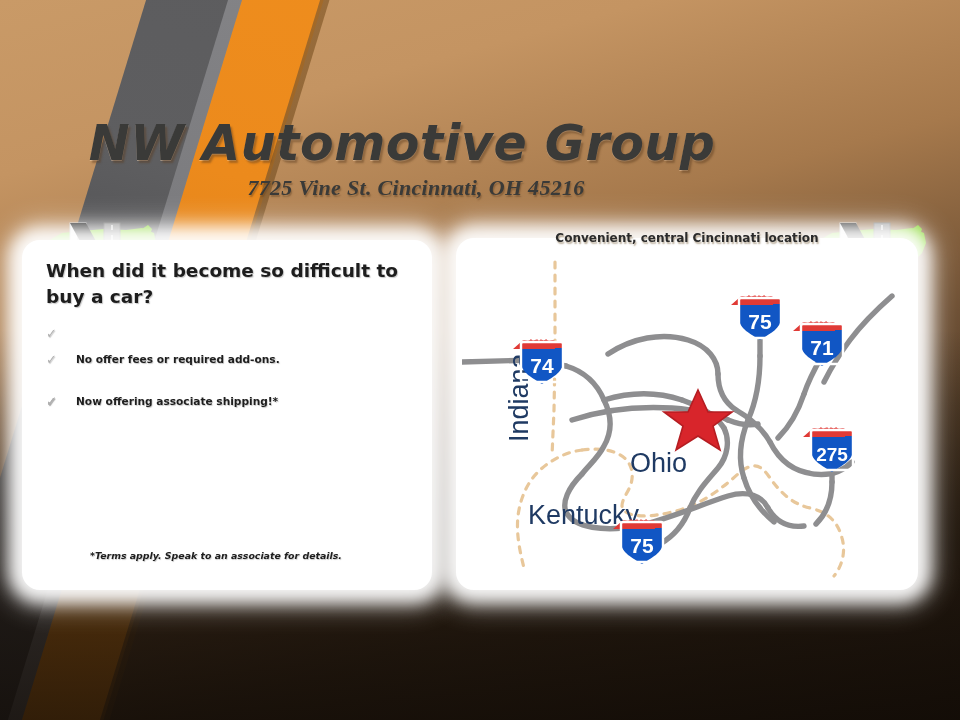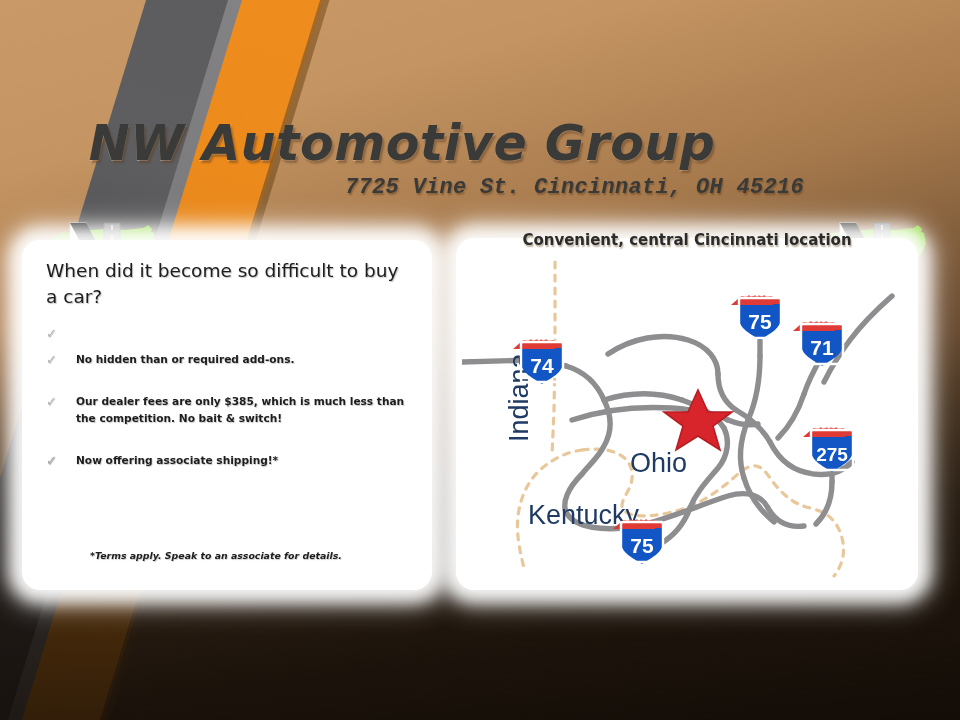--- a/index.html
+++ b/index.html
@@ -24,22 +24,22 @@
 
   
   .header{position:absolute;left:0;top:95px;width:804px;height:135px;margin-top:16px;}
   .brand-title{
     position:absolute;left:0;right:0;top:4px;text-align:center;
     font-family:"DejaVu Sans",sans-serif;font-style:italic;font-weight:bold;
     font-size:49px;letter-spacing:.5px;color:#3a3a38;
     text-shadow:2px 3px 2px rgba(90,60,30,.45),0 1px 0 rgba(255,225,190,.45);
   }
   .brand-address{
-    position:absolute;left:0;right:0;top:64px;text-align:right;
-    font-family:Liberation Mono, monospace;font-style:italic;font-weight:bold;
+    position:absolute;left:0;right:0;top:64px;text-align:center;
+    font-family:Liberation Serif, serif;font-style:italic;font-weight:bold;
     font-size:22px;color:#3a3a38;letter-spacing:.3px;
     text-shadow:1px 2px 1.5px rgba(90,60,30,.45);
     padding-left:28px;
   }
   .brand-phone{
     position:absolute;left:0;right:0;top:96px;text-align:center;
     font-family:"DejaVu Sans",sans-serif;font-style:italic;font-weight:bold;
     font-size:20px;color:#3a3a38;letter-spacing:.3px;
     text-shadow:1px 2px 1.5px rgba(90,60,30,.45);
   }
@@ -50,35 +50,35 @@
 
   
   .panel{position:absolute;background:#fff;border-radius:18px;
     box-shadow:0 0 16px 12px rgba(255,255,255,.92), 0 0 26px 18px rgba(255,255,255,.45);}
   .panel-left{left:22px;top:240px;width:410px;height:350px;}
   .panel-right{left:456px;top:238px;width:462px;height:352px;}
 
   
   .headline{
     position:absolute;left:24px;top:18px;width:364px;
-    font-family:"DejaVu Sans",sans-serif;font-weight:normal;font-size:18.5px;line-height:1.42;
+    font-family:"DejaVu Sans",sans-serif;font-weight:bold;font-size:18.5px;line-height:1.42;
     color:#1d1d1d;text-shadow:1px 1px 1px rgba(150,150,150,.55);
   }
   .bullets{position:absolute;left:18px;top:85px;width:380px;}
   .bullet{position:relative;margin-bottom:26px;padding-left:36px;
     font-family:"DejaVu Sans",sans-serif;font-weight:bold;font-size:10.6px;line-height:1.55;
     color:#1d1d1d;text-shadow:.8px .8px .9px rgba(165,165,165,.6);}
   .bullet .chk{position:absolute;left:6px;top:-1px;color:#b0b0b0;font-size:13px;font-weight:normal;}
   .terms{position:absolute;left:0;right:22px;top:310px;text-align:center;
     font-family:"DejaVu Sans",sans-serif;font-style:italic;font-weight:bold;font-size:9.4px;
     color:#1d1d1d;text-shadow:.7px .7px .8px rgba(170,170,170,.6);}
 
   
   .map-caption{position:absolute;left:0;right:0;top:-8px;text-align:center;
-    font-family:"DejaVu Sans",sans-serif;font-weight:bold;font-size:15px;line-height:1.45;
+    font-family:"DejaVu Sans",sans-serif;font-weight:bold;font-size:12px;line-height:1.45;
     color:#2b2b2b;text-shadow:1px 1.5px 1.5px rgba(120,95,60,.5);z-index:4;}
   .map-wrap{position:absolute;left:6px;top:22px;width:450px;height:318px;overflow:hidden;}
   .map-wrap svg{display:block;width:100%;height:100%;}
   .shield-num{font-family:"Liberation Sans",sans-serif;font-weight:bold;fill:#fff;text-anchor:middle;}
   .state-lbl{font-family:"Liberation Sans",sans-serif;fill:#1f3a63;font-size:27px;}
 </style>
 </head>
 <body>
 
 <div id="slide">
@@ -129,25 +129,24 @@
 
   <div class="panel panel-left">
     <div class="headline">When did it become so difficult to buy a car?</div>
 
     <div class="bullets">
       <div class="bullet">
         <span class="chk">✓</span>
       </div>
       <div class="bullet">
         <span class="chk">✓</span>
-        <span>No hidden than or required add-ons.</span>
-      </div>
-      <div class="bullet">
-        <span class="chk">✓</span>
-        <span>Our dealer fees are only $385, which is much less than the competition. No bait &amp; switch!</span>
+        <span>No offer fees or required add-ons.</span>
+      </div>
+      <div class="bullet">
+        <span class="chk">✓</span>
       </div>
       <div class="bullet">
         <span class="chk">✓</span>
       </div>
       <div class="bullet">
         <span class="chk">✓</span>
         <span>Now offering associate shipping!*</span>
       </div>
     </div>
 

